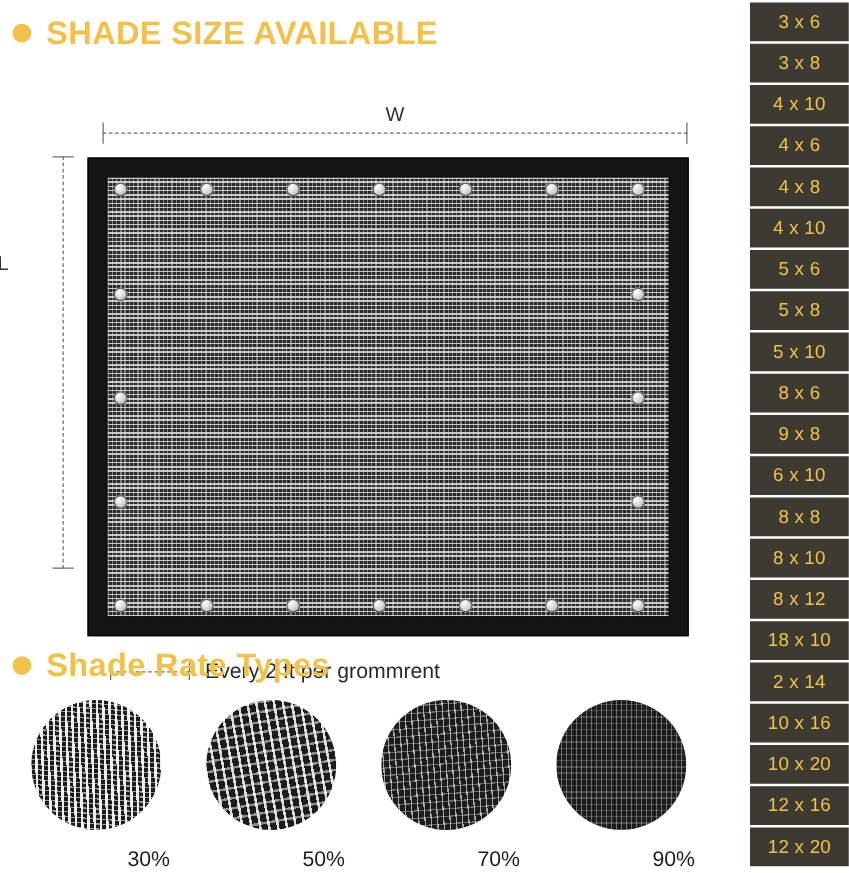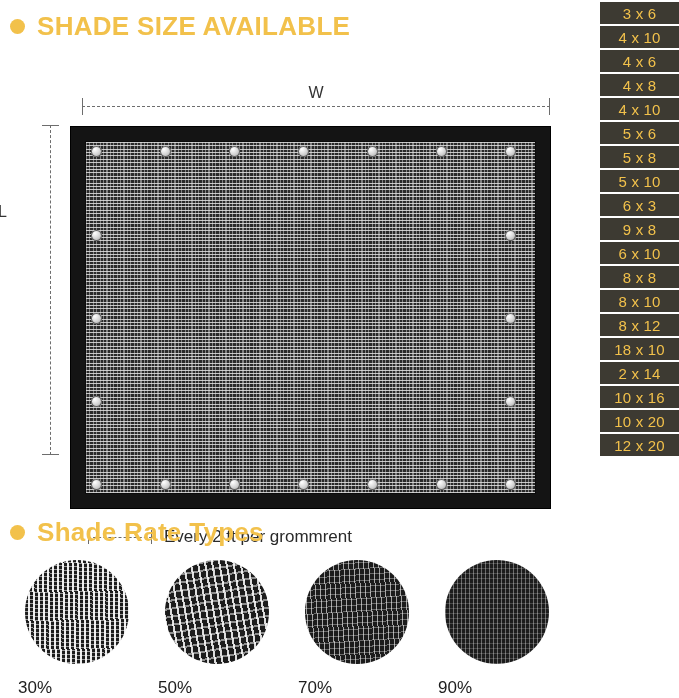--- a/index.html
+++ b/index.html
@@ -203,21 +203,21 @@
   #rates {
     position: absolute;
     left: 18px;
     top: 560px;
     width: 570px;
     display: flex;
     gap: 22px;
   }
   .rate-item {
     width: 118px;
-    text-align: left;
+    text-align: right;
   }
   .rate-circle {
     width: 104px;
     height: 104px;
     border-radius: 50%;
     margin: 0 auto;
     background-color: #1c1c1c;
     overflow: hidden;
   }
   .rate-label {
@@ -253,21 +253,21 @@
     top: 0;
     width: 79px;
     height: 698px;
     display: flex;
     flex-direction: column;
     gap: 2px;
     padding-top: 2px;
     box-sizing: border-box;
   }
   .size-chip {
-    height: 22px;
+    height: 31px;
     background: #3d3a32;
     color: #f2c14b;
     font-size: 15px;
     display: flex;
     align-items: center;
     justify-content: center;
     letter-spacing: 0.2px;
   }
 </style>
 </head>
@@ -354,31 +354,33 @@
     </div>
     <div class="rate-item">
       <div class="rate-circle r90"></div>
       <div class="rate-label">90%</div>
     </div>
   </div>
 </div>
 
 <div id="size-list">
   <div class="size-chip">3 x 6</div>
+  <div class="size-chip">3 x 8</div>
   <div class="size-chip">4 x 10</div>
   <div class="size-chip">4 x 6</div>
   <div class="size-chip">4 x 8</div>
   <div class="size-chip">4 x 10</div>
   <div class="size-chip">5 x 6</div>
   <div class="size-chip">5 x 8</div>
   <div class="size-chip">5 x 10</div>
-  <div class="size-chip">6 x 3</div>
+  <div class="size-chip">8 x 6</div>
   <div class="size-chip">9 x 8</div>
   <div class="size-chip">6 x 10</div>
   <div class="size-chip">8 x 8</div>
   <div class="size-chip">8 x 10</div>
   <div class="size-chip">8 x 12</div>
   <div class="size-chip">18 x 10</div>
   <div class="size-chip">2 x 14</div>
   <div class="size-chip">10 x 16</div>
   <div class="size-chip">10 x 20</div>
+  <div class="size-chip">12 x 16</div>
   <div class="size-chip">12 x 20</div>
 </div>
 
 </body></html>

